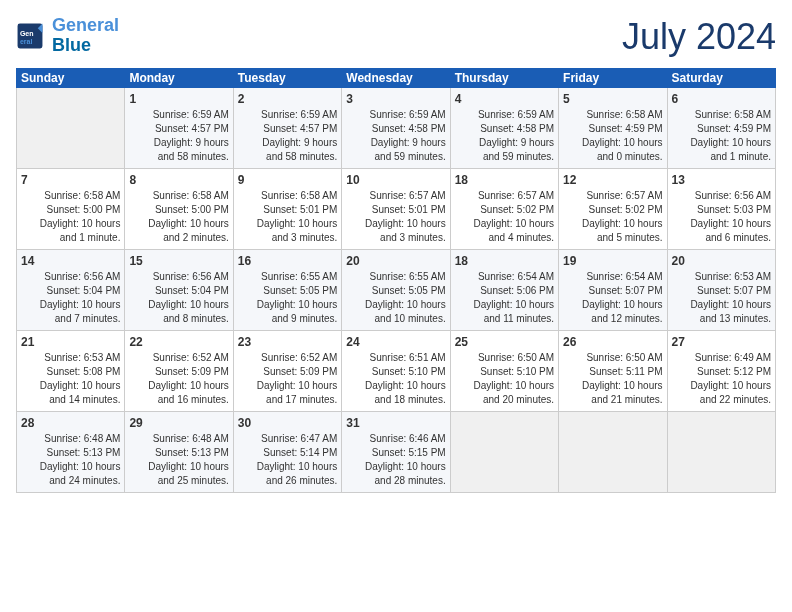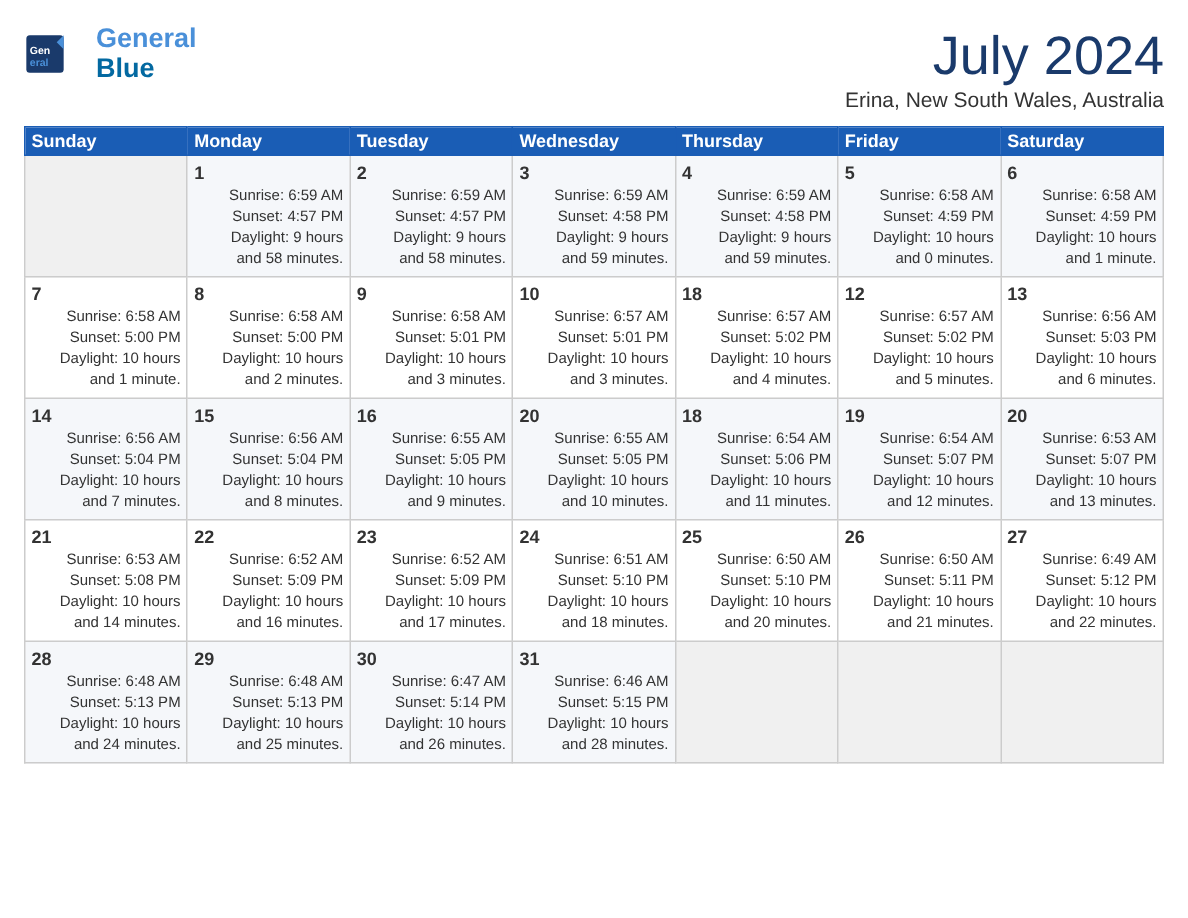--- a/index.html
+++ b/index.html
@@ -12,21 +12,21 @@
     }
     .header {
       display: flex;
       justify-content: space-between;
       align-items: flex-start;
       margin-bottom: 10px;
     }
     .logo {
       display: flex;
       align-items: center;
-      gap: 20px;
+      gap: 8px;
     }
     .logo-text {
       font-size: 18px;
       font-weight: bold;
       color: #1a3a6b;
       line-height: 1.1;
     }
     .logo-text span {
       color: #4a90d9;
     }
@@ -103,21 +103,20 @@
     </svg>
     <div>
       <div class="logo-text">
         <span>General</span><br>
         <span style="color:#0369a1">Blue</span>
       </div>
     </div>
   </div>
   <div class="title-block">
     <div class="month-title">July 2024</div>
-    <div class="location">Erina, New South Wales, Australia</div>
   </div>
 </div>
 
 <table>
   <thead>
     <tr>
     <th>Sunday</th>
         <th>Monday</th>
         <th>Tuesday</th>
         <th>Wednesday</th>

